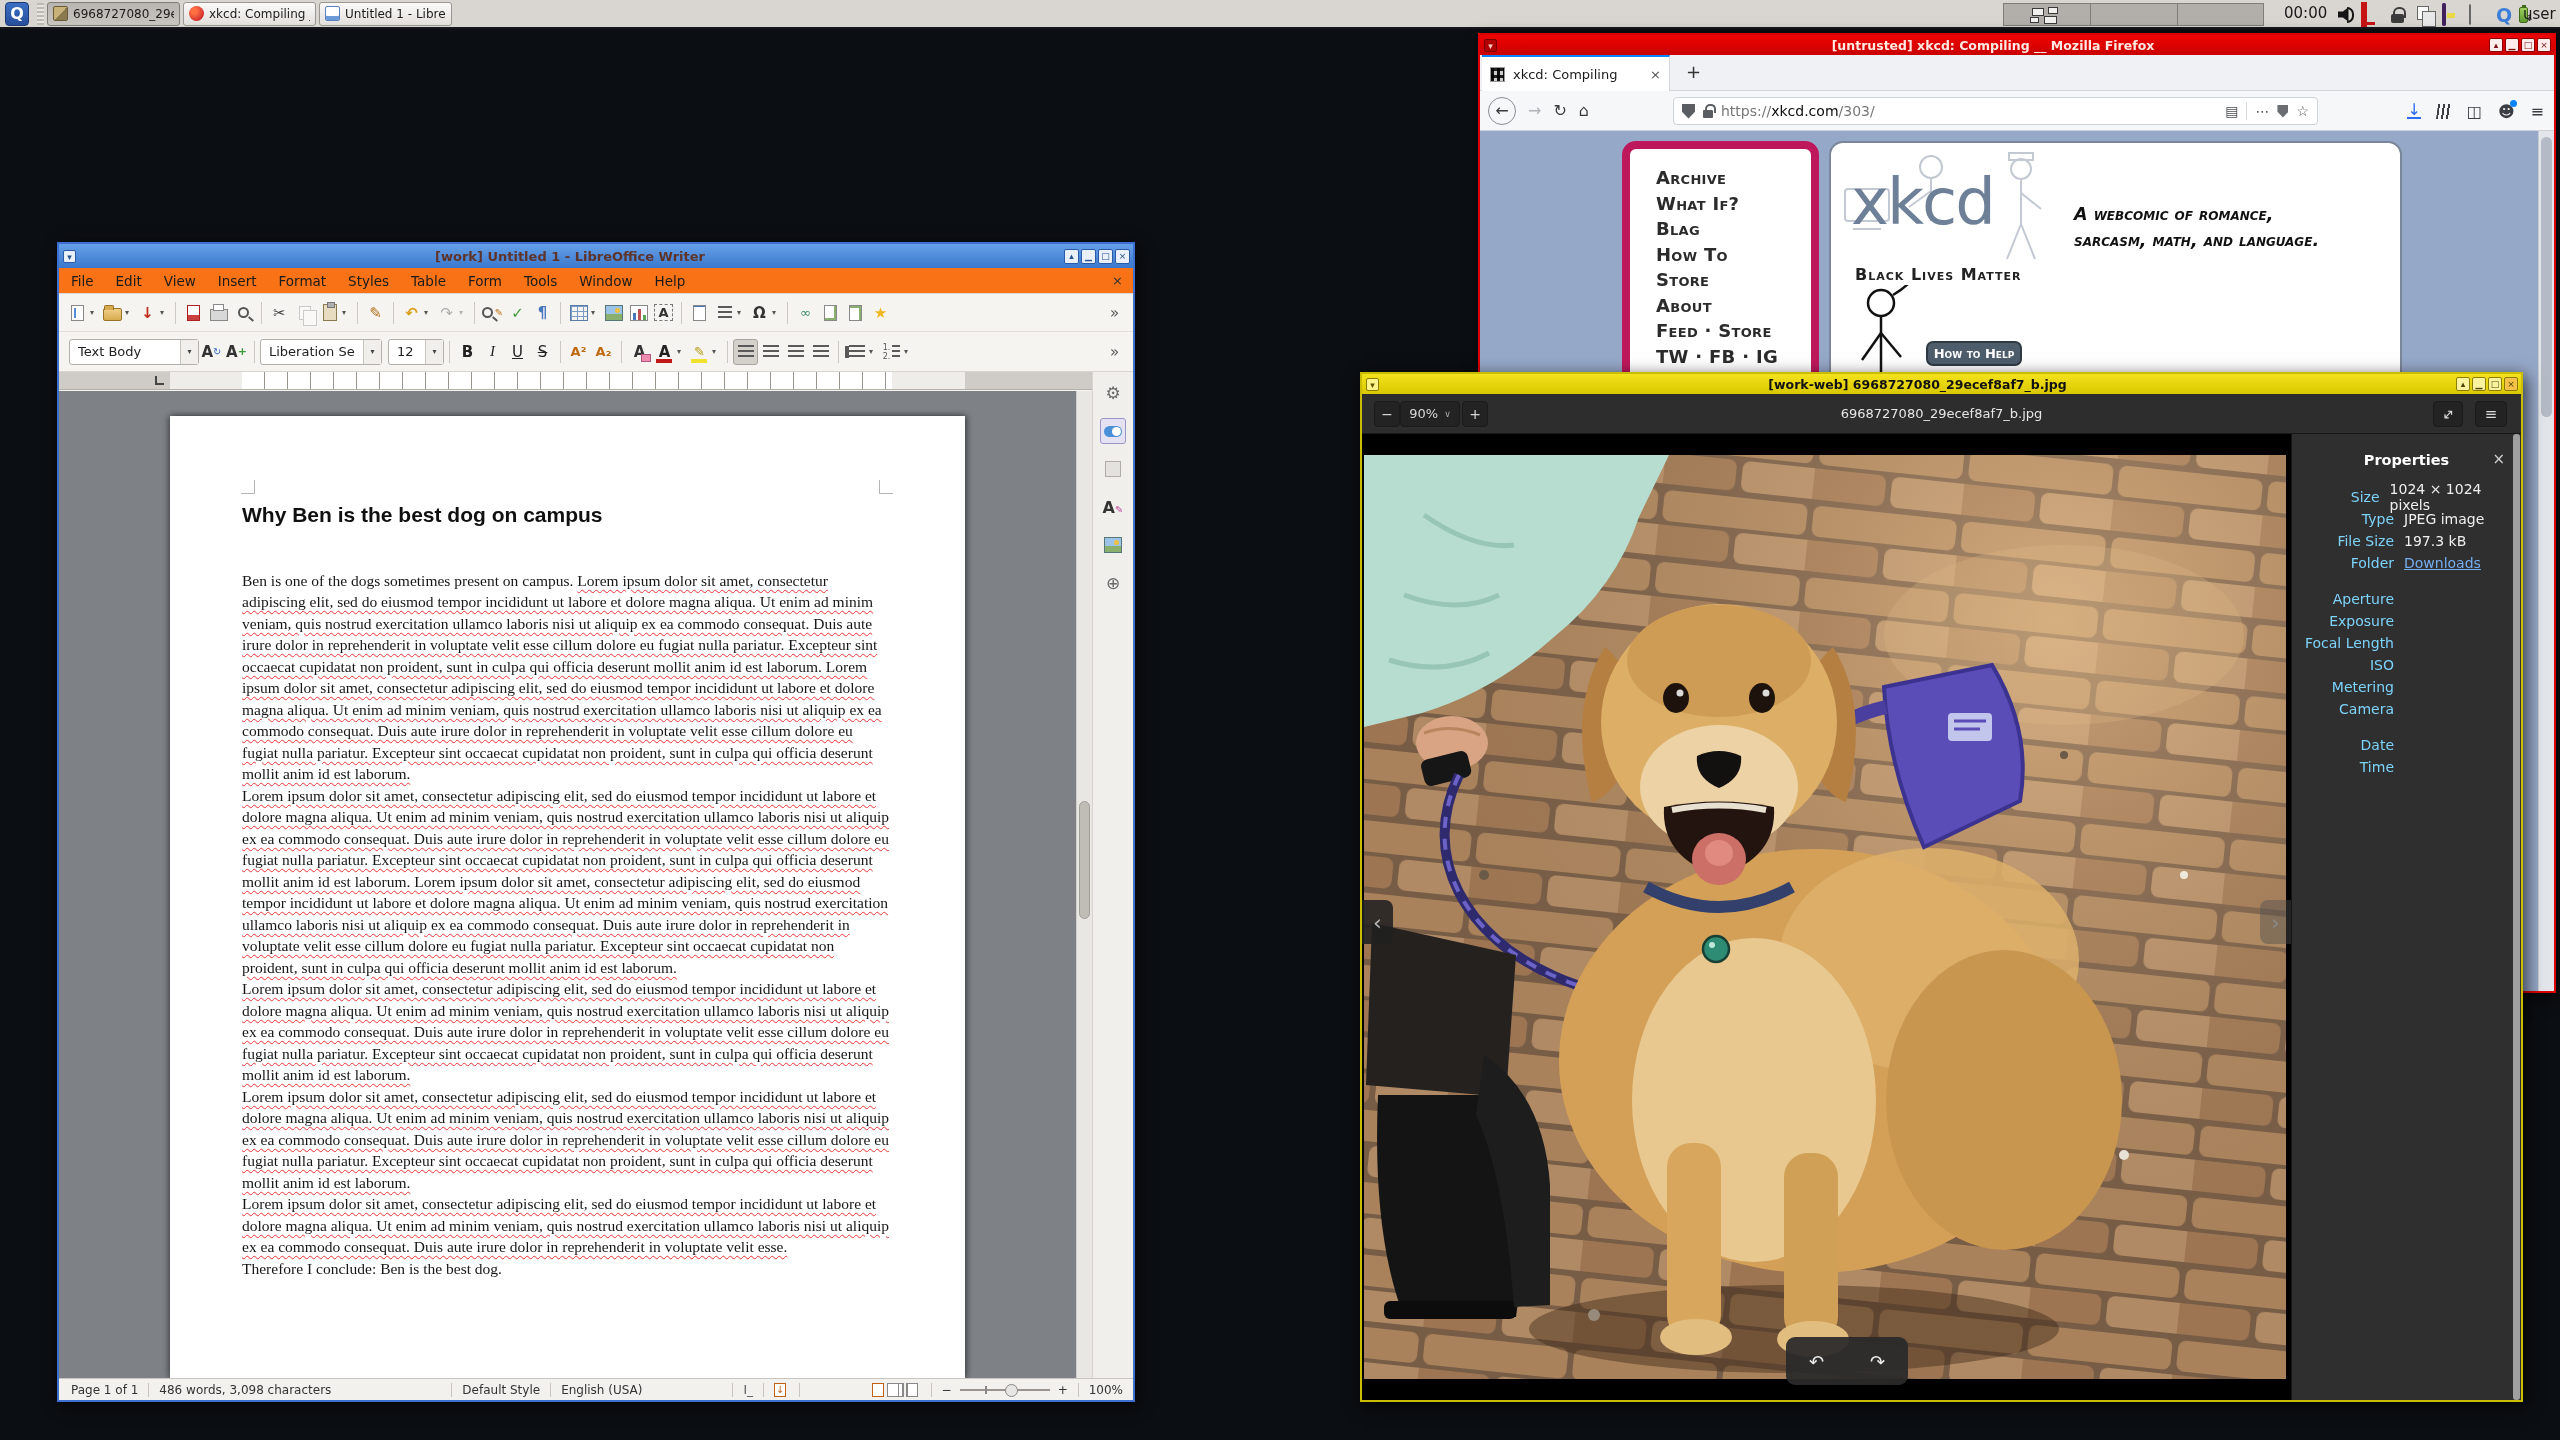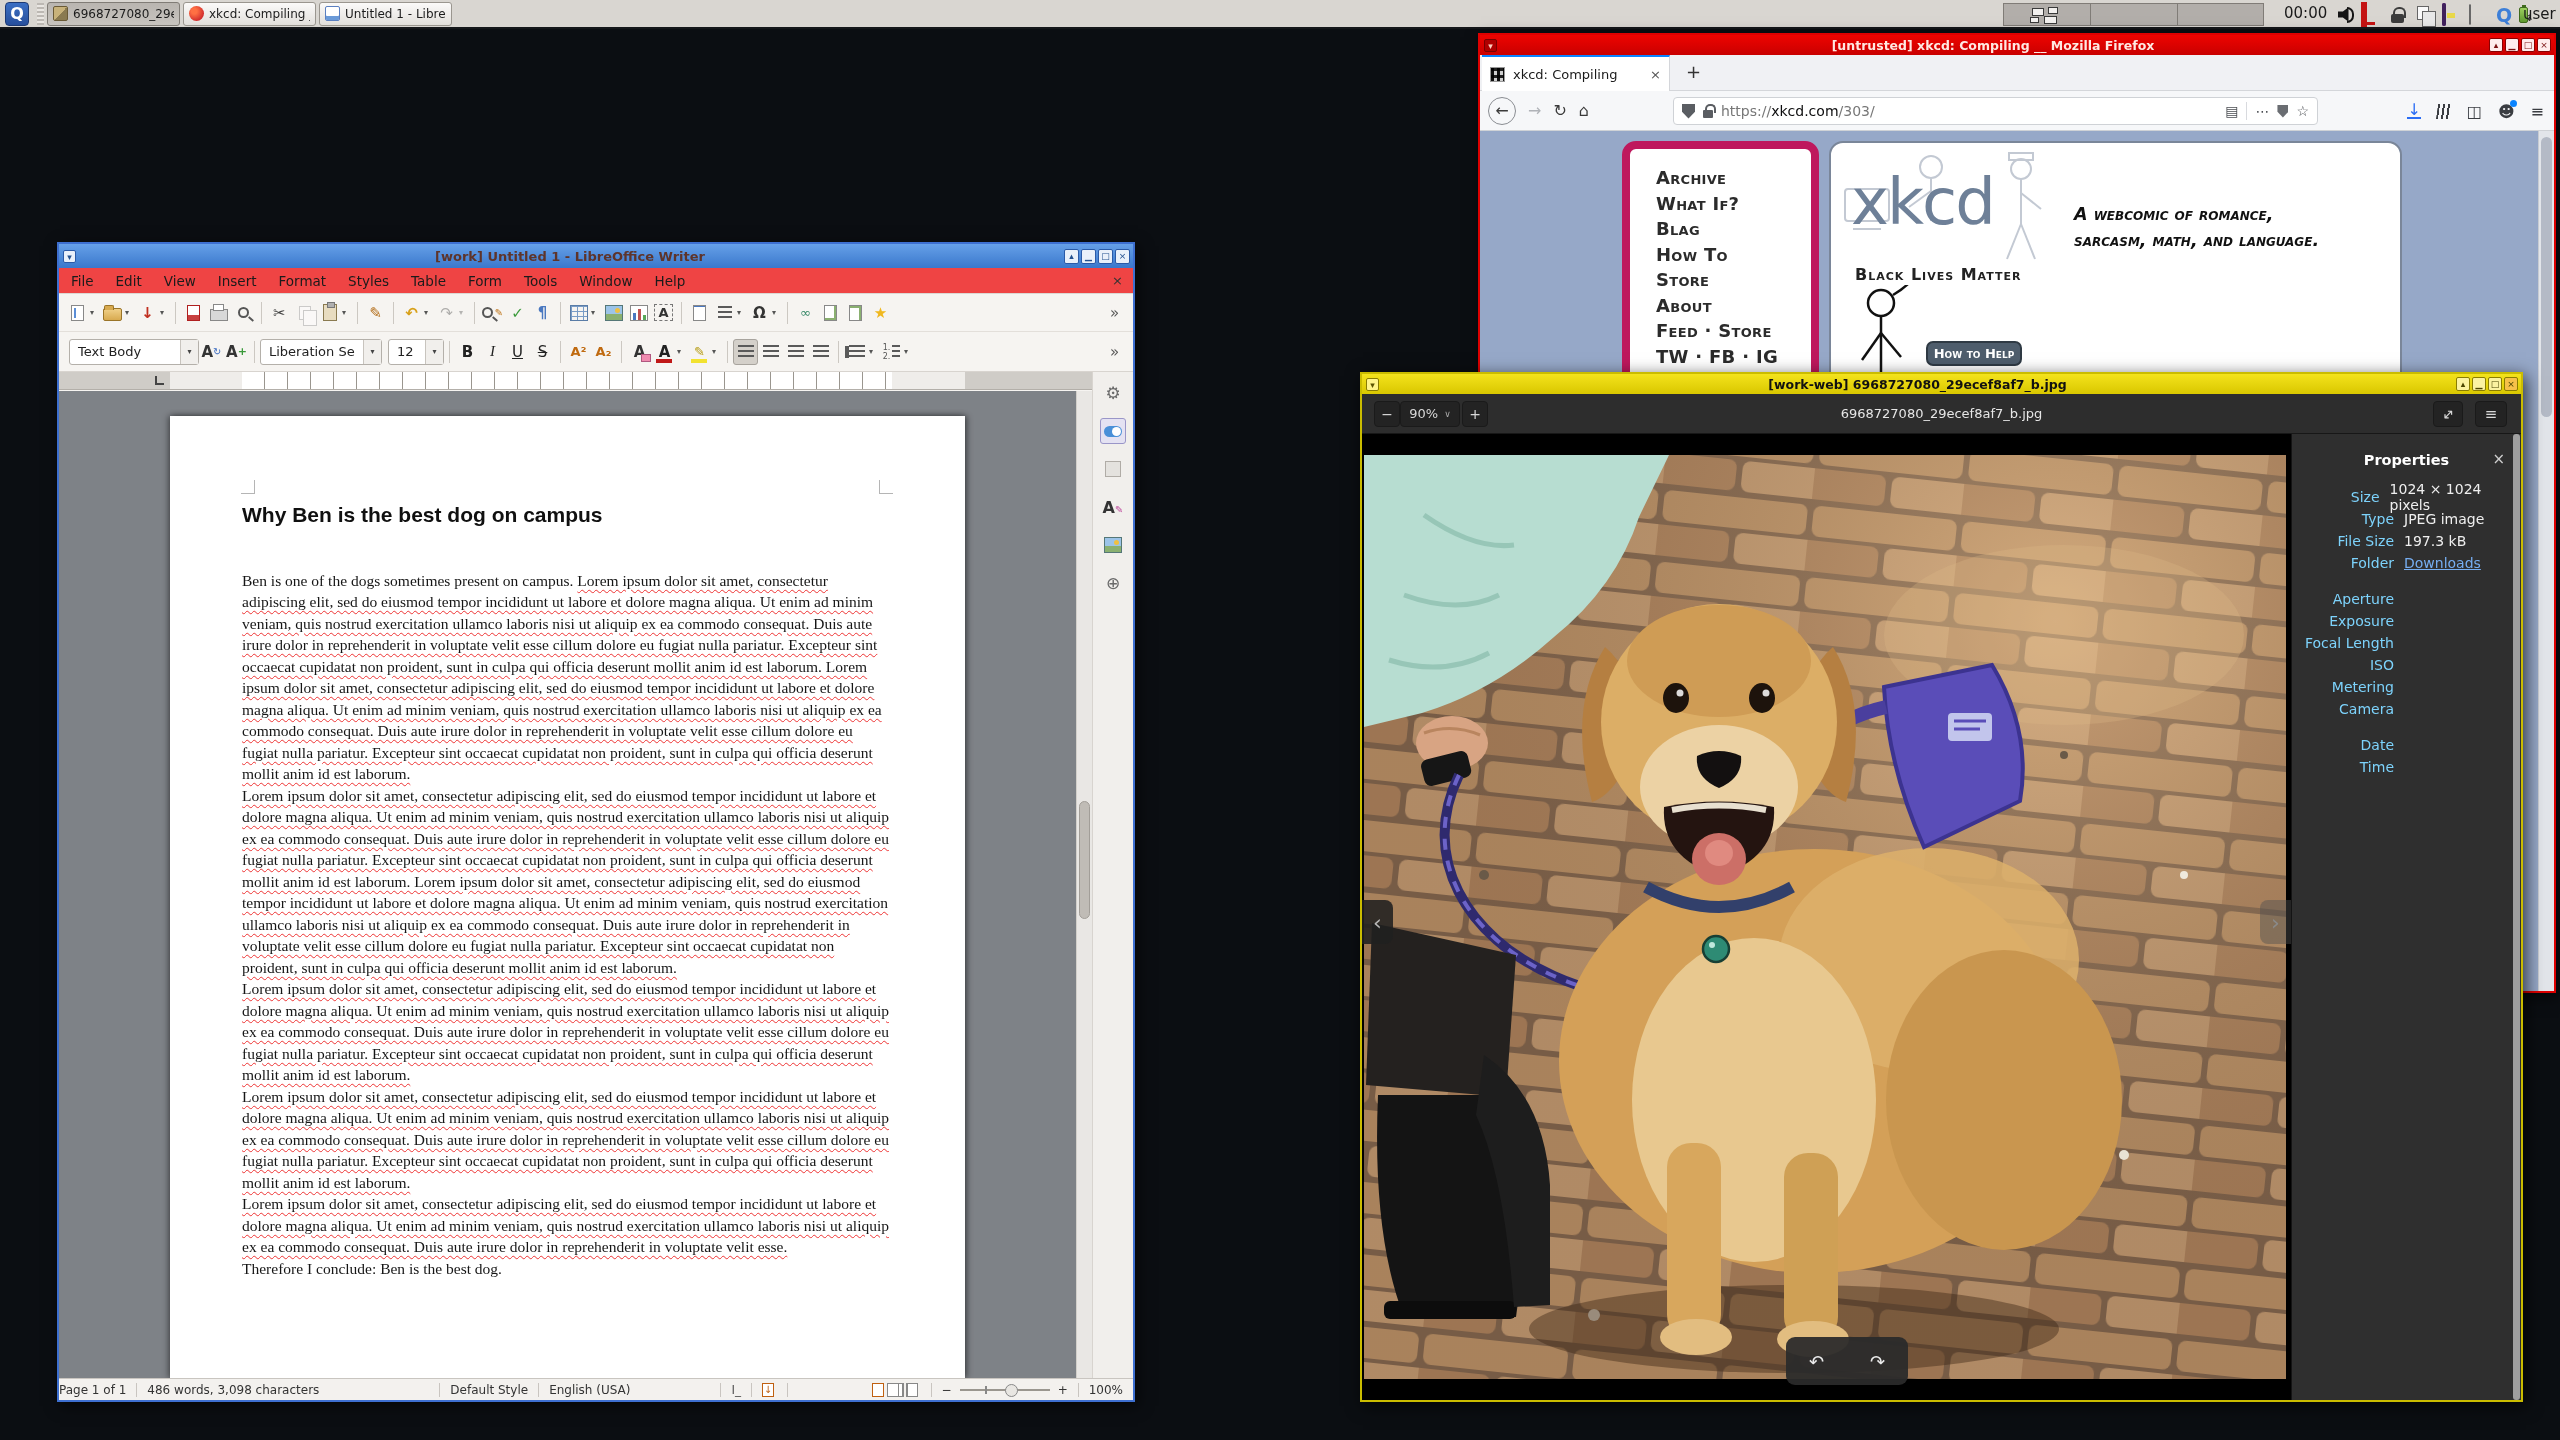--- a/index.html
+++ b/index.html
@@ -57,21 +57,21 @@
   .t-btn { width:15px; height:15px; font-size:9px; line-height:13px; text-align:center; border-radius:2px; }
   .t-ico { width:13px; height:13px; margin-left:4px; border-radius:2px; font-size:9px; line-height:12px; text-align:center; }
 
   
   #writer { position:absolute; left:57px; top:242px; width:1078px; height:1160px;
             background:#f6f4f1; border:2px solid #3d6fd0; box-shadow:3px 4px 14px rgba(0,0,0,.6); }
   #writer .titlebar { height:24px; background:linear-gradient(#66a0e8,#3a78cc); }
   #writer .t-title { font-size:13px; color:#5e342a; }
   #writer .t-ico { background:#e9f0fa; border:1px solid #2a5aa8; color:#23508f; }
   #writer .t-btn { background:#e9f0fa; border:1px solid #2a5aa8; color:#23508f; }
-  .w-menubar { position:absolute; left:0; top:24px; right:0; height:26px; background:#ef4444;
+  .w-menubar { position:absolute; left:0; top:24px; right:0; height:26px; background:#f97316;
                border-bottom:1px solid #dcd8d3; display:flex; align-items:center; gap:22px; padding-left:12px;
                font-size:13.5px; color:#1b1b1b; }
   .w-menubar .mclose { position:absolute; right:10px; font-size:13px; color:#333; }
   .w-tb { position:absolute; left:0; right:0; background:#f6f4f1; display:flex; align-items:center; }
   .w-tb1 { top:50px; height:38px; border-bottom:1px solid #e3dfda; padding-left:6px; }
   .w-tb2 { top:88px; height:40px; border-bottom:1px solid #d8d4cf; padding-left:10px; }
   .tbi { min-width:25px; height:26px; display:flex; align-items:center; justify-content:center;
          font-size:15px; color:#444; border-radius:3px; position:relative; }
   .dd { font-size:8px; color:#555; min-width:10px; }
   .tsep { width:1px; height:22px; background:#ccc8c2; margin:0 5px; }
@@ -596,21 +596,21 @@
       <span class="sb-ico">
           <span class="styleA">A</span>
         </span>
       <span class="sb-ico">
           <span class="ic-chip ic-imgchip"></span>
         </span>
       <span class="sb-ico">⊕</span>
     </div>
 
     <div class="w-status">
-      <span style="">Page 1 of 1</span>
+      <span style="margin-left:12px;">Page 1 of 1</span>
       <span class="ws-sep"></span>
       <span>486 words, 3,098 characters</span>
       <span class="ws-sep" style="margin-left:120px;"></span>
       <span>Default Style</span>
       <span class="ws-sep"></span>
       <span>English (USA)</span>
       <span class="ws-sep" style="margin-left:90px;"></span>
       <span style="color:#555;">I_</span>
       <span class="ws-sep"></span>
       <span class="ws-chip orange">↓</span>

